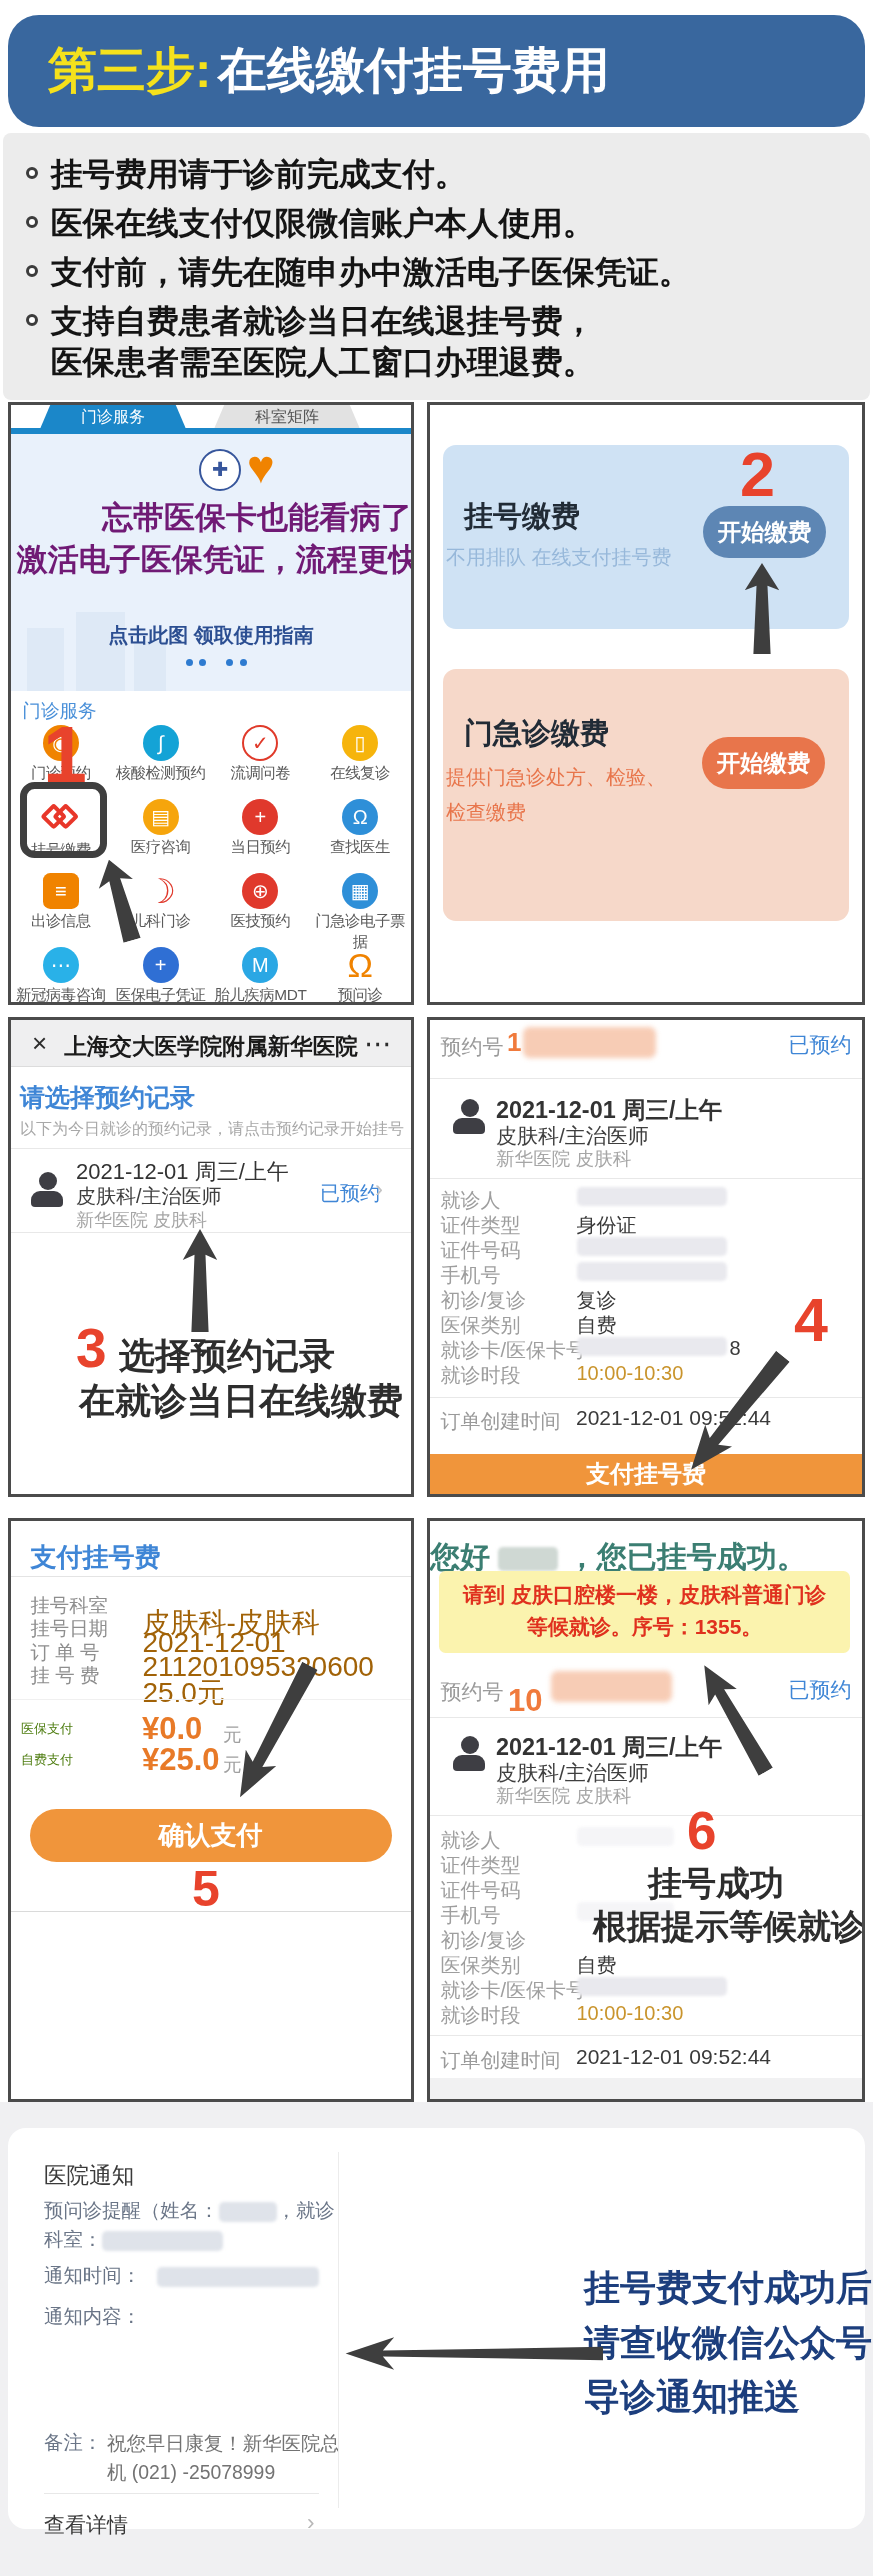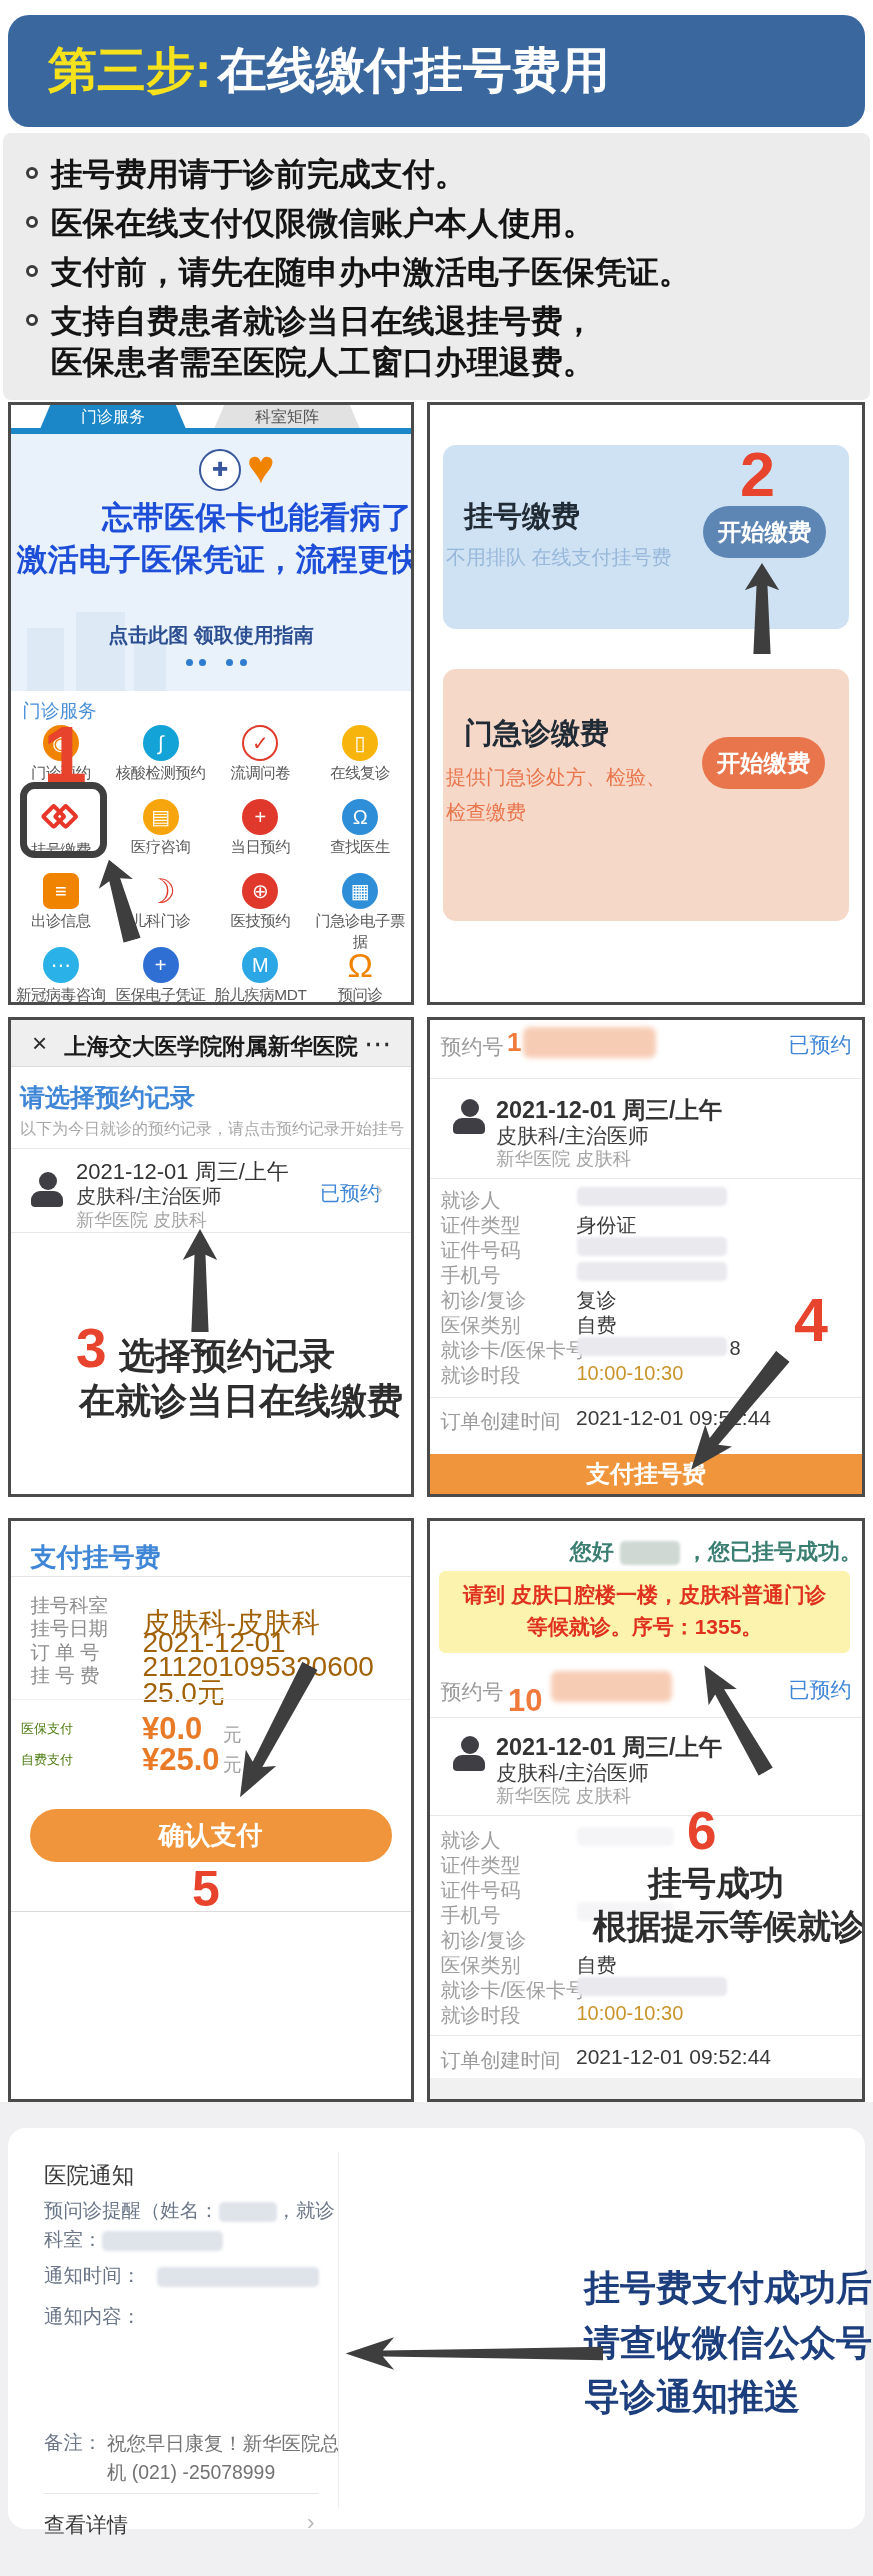--- a/index.html
+++ b/index.html
@@ -1,19 +1,19 @@
 <!DOCTYPE html>
 <html style="font-size:13px"><head>
 <meta charset="utf-8">
 <style>
 *{margin:0;padding:0;box-sizing:border-box}
 body{font-family:"Liberation Sans","DejaVu Sans",sans-serif;background:#fff}
 #page{position:relative;width:873px;height:2576px;background:#fff;overflow:hidden}
 
-#header{position:absolute;left:8px;top:14.6px;width:857px;height:112px;background:#39679e;border-radius:21px;display:flex;align-items:center;padding-left:40px}
+#header{position:absolute;left:8px;top:14.6px;width:857px;height:112px;background:#39679e;border-radius:31px;display:flex;align-items:center;padding-left:40px}
 #header .step{color:#f5e11c;font-size:49px;font-weight:800}
 #header .htitle{color:#fff;font-size:49px;font-weight:800;margin-left:6.5px}
 
 #notes{position:absolute;left:3.2px;top:133px;width:867px;height:267px;background:#ececec;border-radius:8px;padding:21px 21px 0 21px}
 .note-item{display:flex;margin-bottom:7.3px}
 .note-bullet{width:12px;height:12px;border:3.2px solid #3c3c3c;border-radius:50%;background:#fff;margin:13px 13px 0 1.6px;flex:none}
 .note-text{font-size:32px;font-weight:700;color:#141414;line-height:1.3}
 
 .panel{position:absolute;background:#fff;border:3.2px solid #4b4b4b;overflow:hidden}
 #p1l{left:8px;top:402px;width:406px;height:603px}
@@ -26,21 +26,21 @@
 .arr{position:absolute;z-index:6}
 .divider{position:absolute;left:0;right:0;height:0.8px;background:#e8e8e8}
 
 .tab{position:absolute;top:0;height:24px;display:flex;align-items:center;justify-content:center;font-size:16px;clip-path:polygon(7% 0,93% 0,100% 100%,0 100%)}
 #tab1{left:29px;width:146px;background:#1b87c9;color:#fff}
 #tab2{left:203px;width:146px;background:#e2e2e2;color:#555}
 #tabbar{position:absolute;left:0;top:23.4px;height:5.7px;width:100%;background:#1b87c9}
 #banner{position:absolute;left:0;top:29px;width:100%;height:257px;background:#e9f1fb}
 #emblem{position:absolute;left:188px;top:14.6px;width:42px;height:42px;border:2.4px solid #37569c;border-radius:50%;background:#fff;color:#37569c;font-size:19.4px;display:flex;align-items:center;justify-content:center}
 #heart{position:absolute;left:236px;top:4.9px;font-size:47px;color:#f08300}
-.bhead{position:absolute;white-space:nowrap;font-size:31px;font-weight:800;color:#1d4ed8}
+.bhead{position:absolute;white-space:nowrap;font-size:31px;font-weight:800;color:#701a75}
 #bh1{left:91px;top:63px}
 #bh2{left:5.7px;top:105px}
 #bcap{position:absolute;left:0;top:188px;width:100%;text-align:center;font-size:20px;font-weight:700;color:#2c4f92}
 .dot{position:absolute;top:225px;width:7.3px;height:7.3px;border-radius:50%;background:#2e7bd0}
 .bld{position:absolute;background:#d9e5f3;opacity:.65}
 #seclab{position:absolute;left:11.3px;top:293px;font-size:18.6px;color:#4a90d9}
 #appgrid{position:absolute;left:0;top:317px;width:399px;display:grid;grid-template-columns:repeat(4,1fr)}
 .cell{height:74px;text-align:center;padding-top:3.2px}
 .ico{display:inline-flex;width:36px;height:36px;border-radius:50%;align-items:center;justify-content:center;color:#fff;font-size:20px}
 .ico.rsq{border-radius:7.3px}
@@ -94,21 +94,21 @@
 #payhead{position:absolute;left:19.4px;top:19.4px;font-size:26px;font-weight:700;color:#3f86d6}
 #p3l-rows{position:absolute;left:19.4px;top:71px;width:364px}
 .orow{position:relative;height:23.4px}
 .ol{font-size:19.4px;color:#8e8e8e}
 .ov{position:absolute;left:112px;top:12px;font-size:28px;color:#a16207}
 .payrow-lab{position:absolute;left:10px;font-size:13px;color:#4d7c0f}
 .amount{position:absolute;left:131px;font-size:31px;font-weight:800;color:#e87a28;line-height:1}
 .unit{position:absolute;left:212px;font-size:18.6px;color:#a0a0a0}
 #p3l-gray{position:absolute;left:0;top:267px;bottom:0;background:#f0f0f1}
 
-#greet{position:absolute;left:0;top:16px;width:100%;text-align:right;font-size:22px;font-weight:700;color:#3b7e72}
+#greet{position:absolute;left:0;top:16px;width:100%;text-align:left;font-size:30px;font-weight:700;color:#3b7e72}
 #ybox{position:absolute;left:9px;top:50px;width:411px;height:82px;background:#fbf3ae;border-radius:6.5px;padding:8px 18px;text-align:center;font-size:21px;font-weight:600;color:#e0301e;line-height:32px}
 #p3r-gray{position:absolute;left:0;bottom:0;height:21px;width:100%;background:#f1f1f2}
 
 #bottom{position:absolute;left:0;top:2102px;width:873px;height:474px;background:#f0f0f2}
 #notifcard{position:absolute;left:8px;top:26px;width:857px;height:401px;background:#fff;border-radius:18px}
 #ntitle{position:absolute;left:36px;top:32px;font-size:22.6px;font-weight:500;color:#3a3a3a}
 #nreminder{position:absolute;left:36px;top:68px;width:293px;font-size:19.4px;color:#6a7587;line-height:29px}
 #ntime{position:absolute;left:36px;top:134px;font-size:19.4px;color:#6a7587}
 #nclab{position:absolute;left:36px;top:175px;font-size:19.4px;color:#6a7587}
 #ncontent{position:absolute;left:99px;top:175px;width:244px;font-size:19.4px;color:#55627e;line-height:29px}

